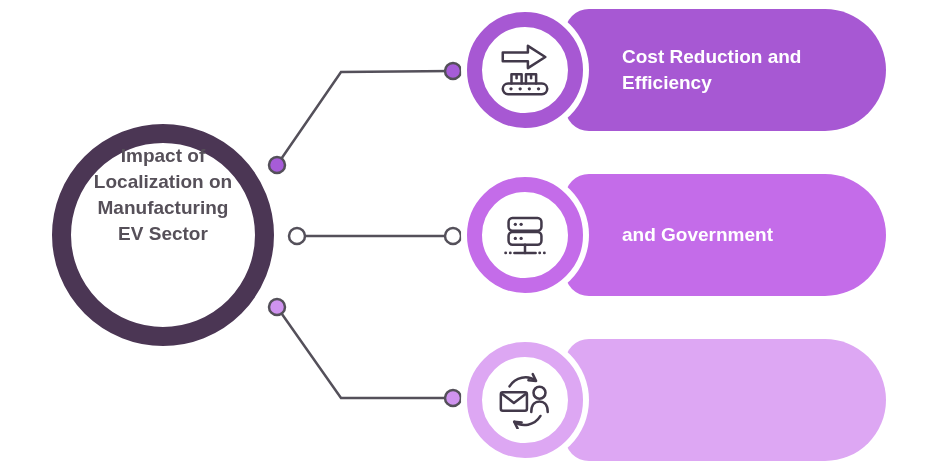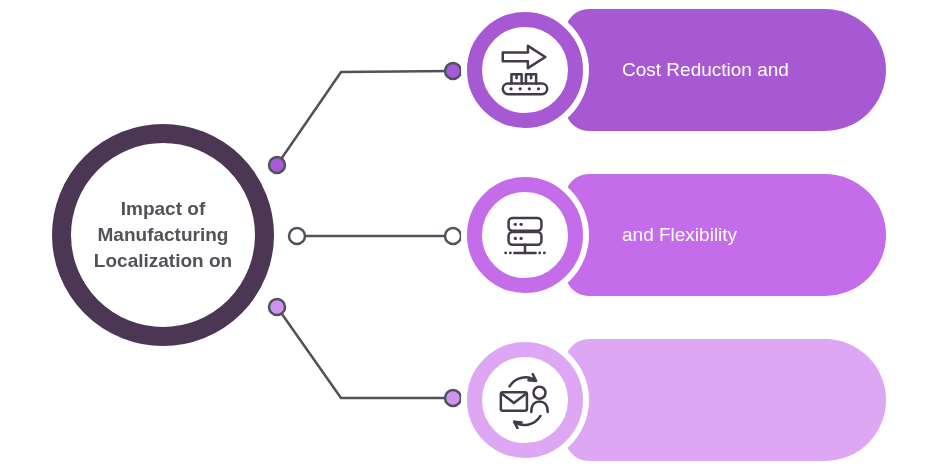--- a/index.html
+++ b/index.html
@@ -11,39 +11,39 @@
   *{margin:0;padding:0;box-sizing:border-box;}
   html,body{background:var(--bg);}
   body{font-family:"Liberation Sans", sans-serif;}
   .canvas{position:relative;width:936px;height:474px;background:var(--bg);overflow:hidden;}
 
   .connectors{position:absolute;left:0;top:0;width:936px;height:474px;}
 
   .hub{
     position:absolute;left:52px;top:124px;width:222px;height:222px;
     border:19px solid var(--ring);border-radius:50%;background:#fff;
-    display:flex;align-items:center;justify-content:center;
+    display:flex;justify-content:center;
   }
   .hub-text{
     text-align:center;color:var(--hub-text);
     font-size:19px;line-height:26px;font-weight:bold;
   }
   .hub-text span{display:block;}
 
   .pill{
     position:absolute;left:565px;width:321px;height:122px;
     border-radius:24px 61px 61px 24px;
     display:flex;align-items:center;
   }
   .pill-1{top:9px;background:var(--c1);}
   .pill-2{top:174px;background:var(--c2);}
   .pill-3{top:339px;background:var(--c3);}
   .pill-label{
     padding-left:57px;color:var(--item-text);
-    font-size:19px;line-height:26px;font-weight:normal;
+    font-size:19px;line-height:26px;font-weight:bold;
   }
   .pill-label span{display:block;}
 
   .badge-halo{
     position:absolute;width:128px;height:128px;border-radius:50%;background:#fff;
     left:461px;
   }
   .halo-1{top:6px;} .halo-2{top:171px;} .halo-3{top:336px;}
 
   .badge{
@@ -71,25 +71,26 @@
     <circle cx="453" cy="71" r="8" fill="var(--d1)" stroke="var(--line)" stroke-width="2.5"></circle>
     <circle cx="297" cy="236" r="8" fill="var(--d2)" stroke="var(--line)" stroke-width="2.5"></circle>
     <circle cx="453" cy="236" r="8" fill="var(--d2)" stroke="var(--line)" stroke-width="2.5"></circle>
     <circle cx="277" cy="307" r="8" fill="var(--d3)" stroke="var(--line)" stroke-width="2.5"></circle>
     <circle cx="453" cy="398" r="8" fill="var(--d3)" stroke="var(--line)" stroke-width="2.5"></circle>
   </svg>
 
   <div class="pill pill-1">
     <div class="pill-label">
       <span>Cost Reduction and</span>
+      <span>Efficiency</span>
     </div>
   </div>
   <div class="pill pill-2">
     <div class="pill-label">
-      <span>and Flexibility</span>
+      <span>and Government</span>
     </div>
   </div>
   <div class="pill pill-3">
     <div class="pill-label">
     </div>
   </div>
 
   <div class="badge-halo halo-1"></div>
   <div class="badge badge-1">
     <svg class="icon-svg" width="58" height="58" viewBox="0 0 60 60">
@@ -134,18 +135,19 @@
       <path d="M14,16 C20,6 33,4 41,10"></path>
       <path d="M33.5,9.5 L41.5,10.3 L38,3.2"></path>
       <path d="M46,46.5 C40,56.5 27,58.5 19,52.5"></path>
       <path d="M26.5,53.2 L18.8,52.4 L22.3,59.4"></path>
     </svg>
   </div>
 
   <div class="hub">
     <div class="hub-text">
       <span>Impact of</span>
+      <span>Localization on</span>
       <span>Manufacturing</span>
-      <span>Localization on</span>
+      <span>EV Sector</span>
     </div>
   </div>
 
 </div>
 
 </body></html>

